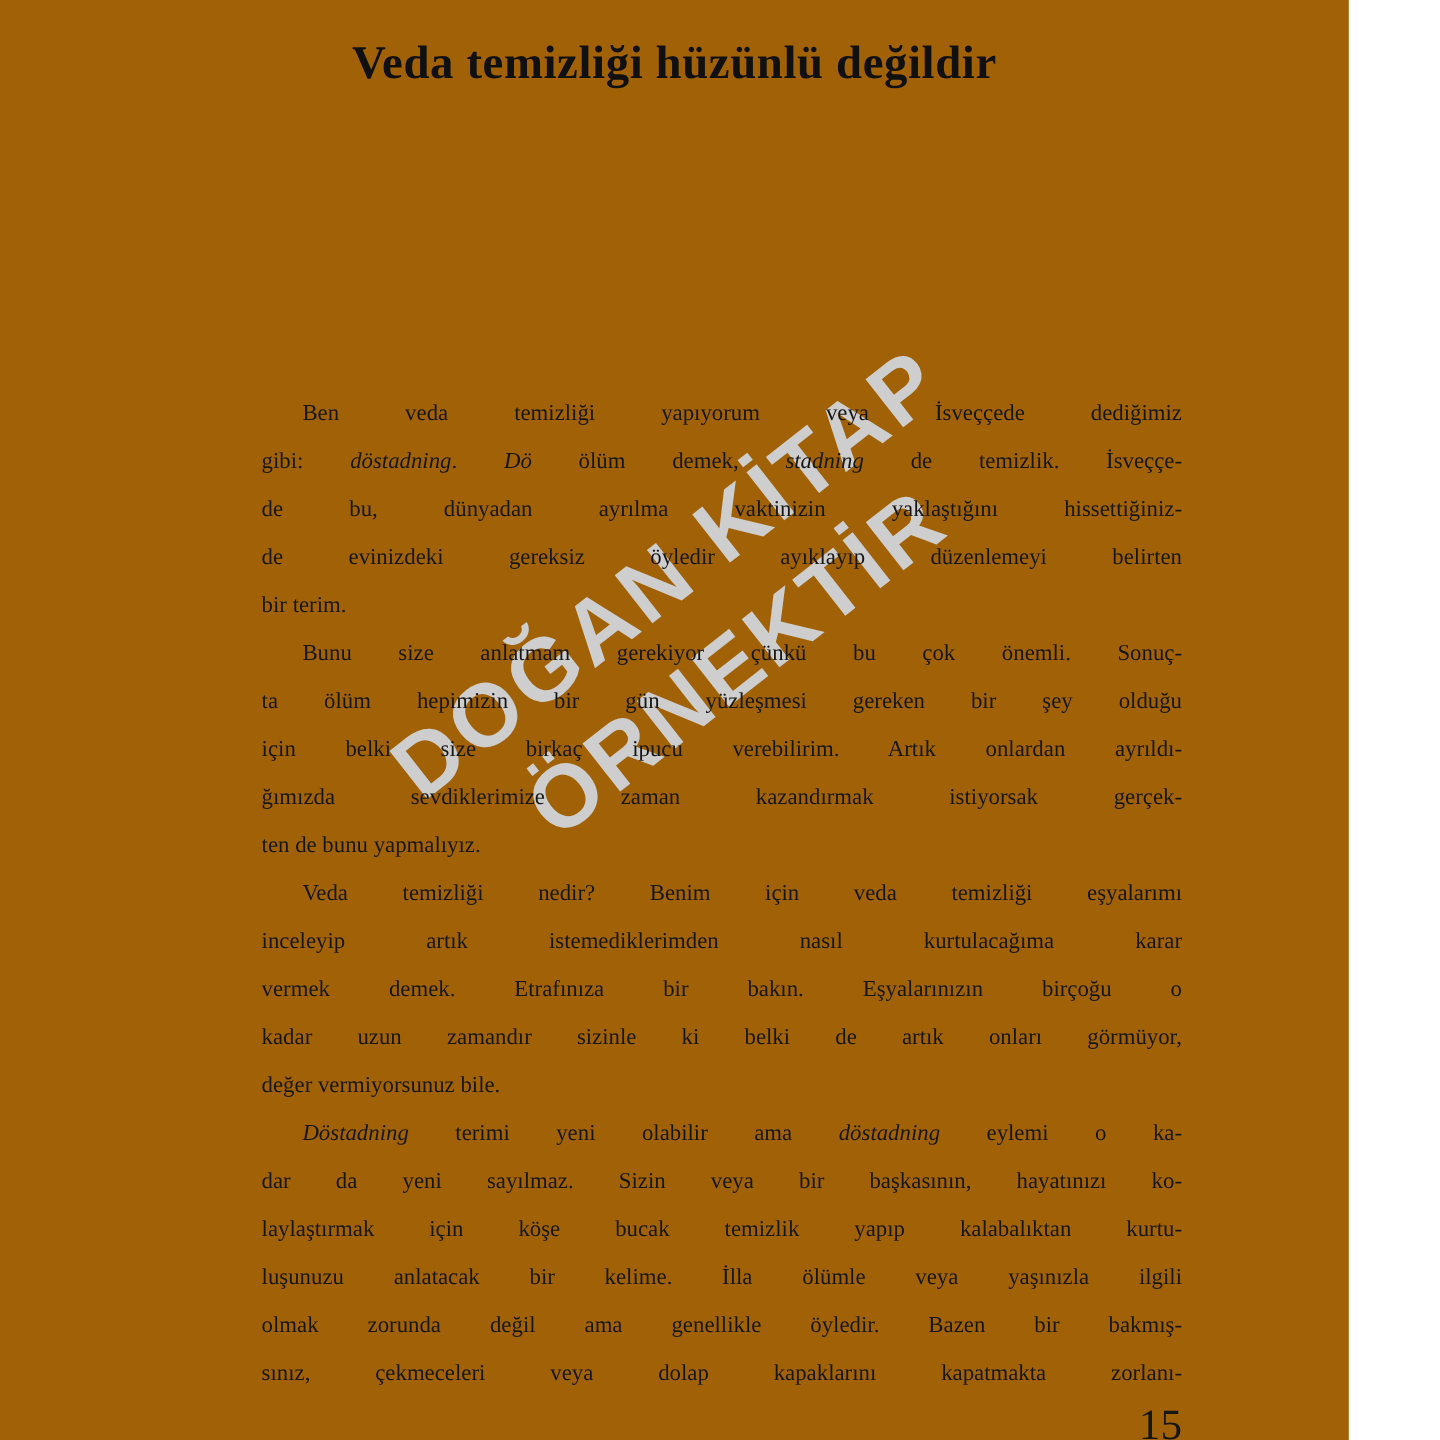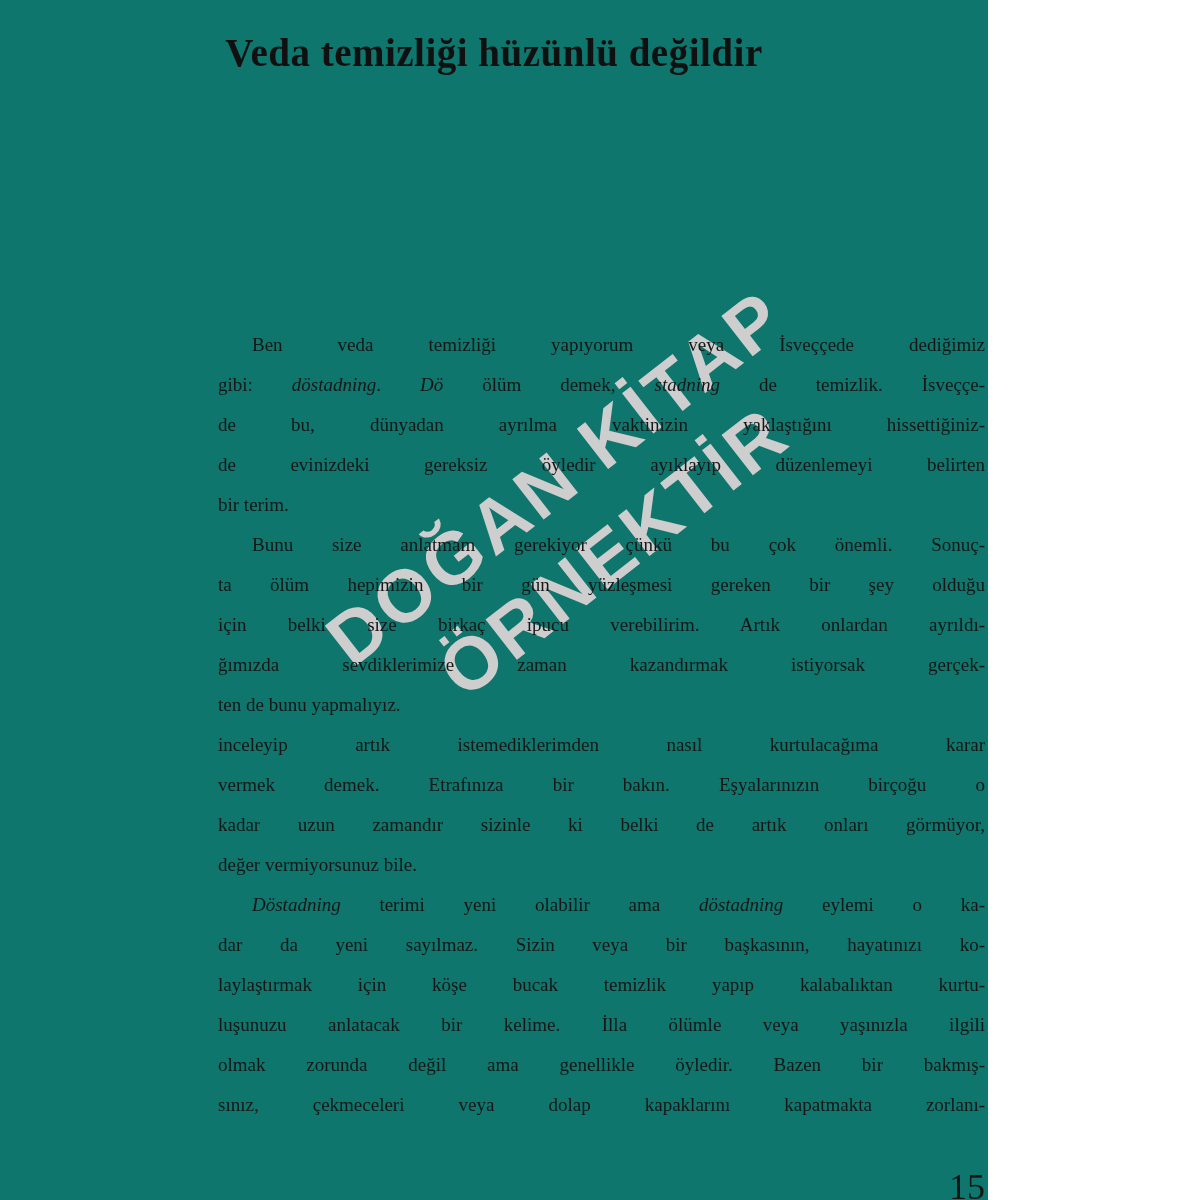--- a/index.html
+++ b/index.html
@@ -2,23 +2,23 @@
 <html><head>
 <meta charset="utf-8">
 <style>
   html, body {
     margin: 0;
     padding: 0;
     background: #ffffff;
   }
   .page {
     position: relative;
-    width: 988px;
+    width: 1124px;
     height: 1200px;
-    background: #0f766e;
+    background: #a16207;
     overflow: hidden;
     font-family: "Liberation Serif", serif;
     color: #141414;
   }
   .chapter-title {
     position: absolute;
     top: 1px;
     left: 0;
     width: 100%;
     text-align: center;
@@ -94,20 +94,21 @@
       <div class="line indent"><span>Ben veda temizliği yapıyorum veya İsveççede dediğimiz</span></div>
       <div class="line"><span>gibi: </span><span class="italic">döstadning</span><span>. </span><span class="italic">Dö</span><span> ölüm demek, </span><span class="italic">stadning</span><span> de temizlik. İsveççe-</span></div>
       <div class="line"><span>de bu, dünyadan ayrılma vaktinizin yaklaştığını hissettiğiniz-</span></div>
       <div class="line"><span>de evinizdeki gereksiz öyledir ayıklayıp düzenlemeyi belirten</span></div>
       <div class="line flush"><span>bir terim.</span></div>
       <div class="line indent"><span>Bunu size anlatmam gerekiyor çünkü bu çok önemli. Sonuç-</span></div>
       <div class="line"><span>ta ölüm hepimizin bir gün yüzleşmesi gereken bir şey olduğu</span></div>
       <div class="line"><span>için belki size birkaç ipucu verebilirim. Artık onlardan ayrıldı-</span></div>
       <div class="line"><span>ğımızda sevdiklerimize zaman kazandırmak istiyorsak gerçek-</span></div>
       <div class="line flush"><span>ten de bunu yapmalıyız.</span></div>
+      <div class="line indent"><span>Veda temizliği nedir? Benim için veda temizliği eşyalarımı</span></div>
       <div class="line"><span>inceleyip artık istemediklerimden nasıl kurtulacağıma karar</span></div>
       <div class="line"><span>vermek demek. Etrafınıza bir bakın. Eşyalarınızın birçoğu o</span></div>
       <div class="line"><span>kadar uzun zamandır sizinle ki belki de artık onları görmüyor,</span></div>
       <div class="line flush"><span>değer vermiyorsunuz bile.</span></div>
       <div class="line indent"><span class="italic">Döstadning</span><span> terimi yeni olabilir ama </span><span class="italic">döstadning</span><span> eylemi o ka-</span></div>
       <div class="line"><span>dar da yeni sayılmaz. Sizin veya bir başkasının, hayatınızı ko-</span></div>
       <div class="line"><span>laylaştırmak için köşe bucak temizlik yapıp kalabalıktan kurtu-</span></div>
       <div class="line"><span>luşunuzu anlatacak bir kelime. İlla ölümle veya yaşınızla ilgili</span></div>
       <div class="line"><span>olmak zorunda değil ama genellikle öyledir. Bazen bir bakmış-</span></div>
       <div class="line"><span>sınız, çekmeceleri veya dolap kapaklarını kapatmakta zorlanı-</span></div>

